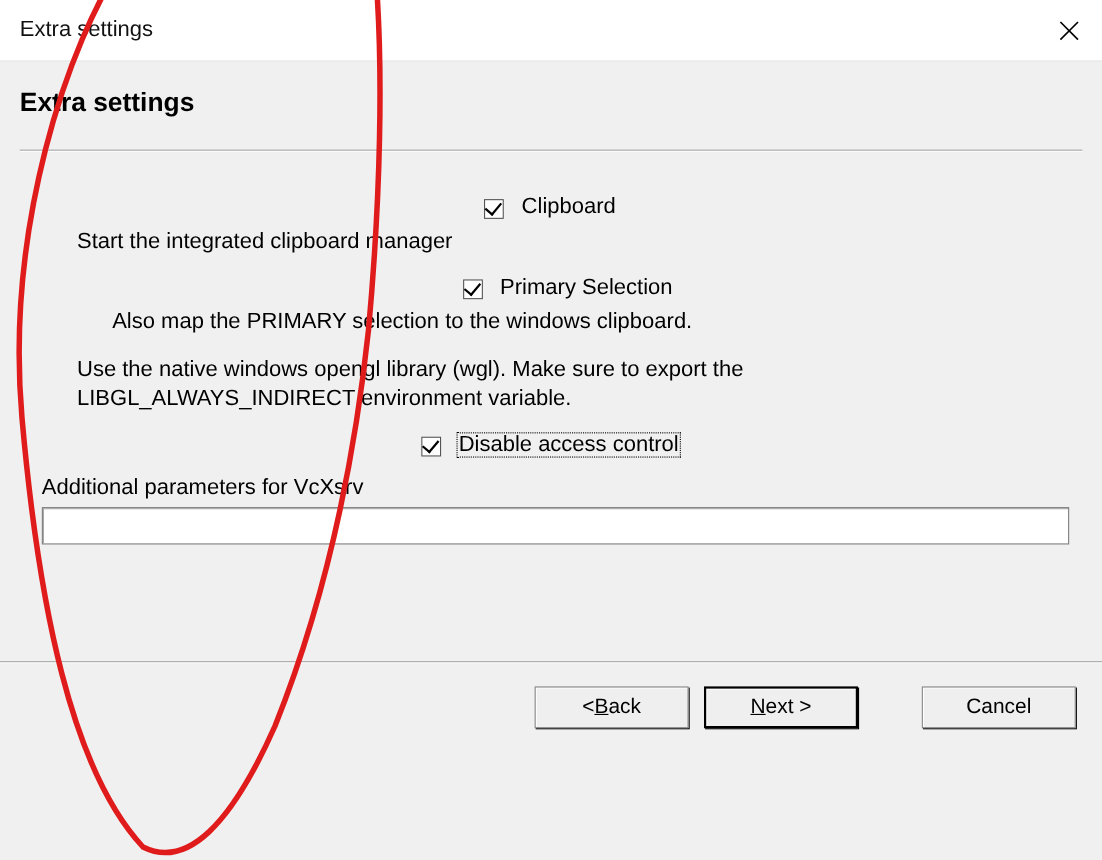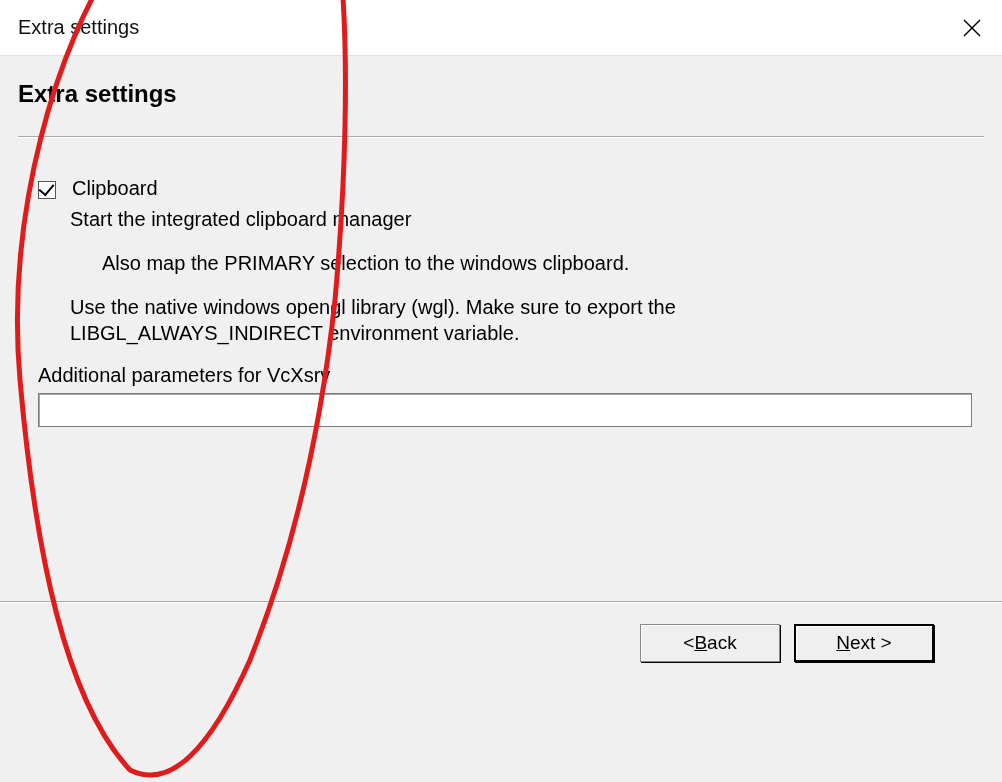--- a/index.html
+++ b/index.html
@@ -51,20 +51,21 @@
     margin: 0 18px;
     box-shadow: 0 1px 0 #fff;
   }
   .content {
     padding: 40px 38px 0 38px;
   }
   .check-row {
     display: flex;
     align-items: flex-start;
     margin-bottom: 6px;
+    justify-content: center;
   }
   .checkbox {
     width: 18px; height: 18px;
     border: 1px solid #555;
     background: #fff;
     margin-right: 14px;
     margin-top: 4px;
     position: relative;
     flex-shrink: 0;
     cursor: pointer;
@@ -174,42 +175,51 @@
 
   <div class="content">
 
     <div class="check-row">
       <div class="checkbox checked"></div>
       <div class="check-label">Clipboard</div>
     </div>
     <div class="desc">Start the integrated clipboard manager</div>
 
     <div class="sub">
+      <div class="check-row">
+        <div class="checkbox checked"></div>
+        <div class="check-label">Primary Selection</div>
+      </div>
       <div class="desc">Also map the PRIMARY selection to the windows clipboard.</div>
     </div>
 
     <div class="desc">Use the native windows opengl library (wgl). Make sure to export the LIBGL_ALWAYS_INDIRECT environment variable.</div>
 
+    <div class="check-row">
+      <div class="checkbox checked"></div>
+      <div class="check-label dotted-focus">Disable access control</div>
+    </div>
 
     <div class="param-label">Additional parameters for VcXsrv</div>
     <input class="param-input" type="text" value="" style="">
 
   </div>
 
   <div class="footer">
     <button class="btn">
       <span>&lt; </span>
         <span class="accel">B</span>
         <span>ack</span>
     </button>
     <button class="btn default">
       <span class="accel">N</span>
         <span>ext &gt;</span>
     </button>
     <div class="btn-gap"></div>
+    <button class="btn">Cancel</button>
   </div>
 
   <svg class="annotation" viewBox="0 0 1002 822">
     <path d="M 115 0
              C 60 80, 5 250, 20 420
              C 35 590, 65 740, 130 810
              C 170 830, 210 790, 250 700
              C 290 600, 320 480, 335 340
              C 345 230, 350 100, 340 0" stroke="#e01b1b" stroke-width="5" fill="none" stroke-linecap="round"></path>
   </svg>

